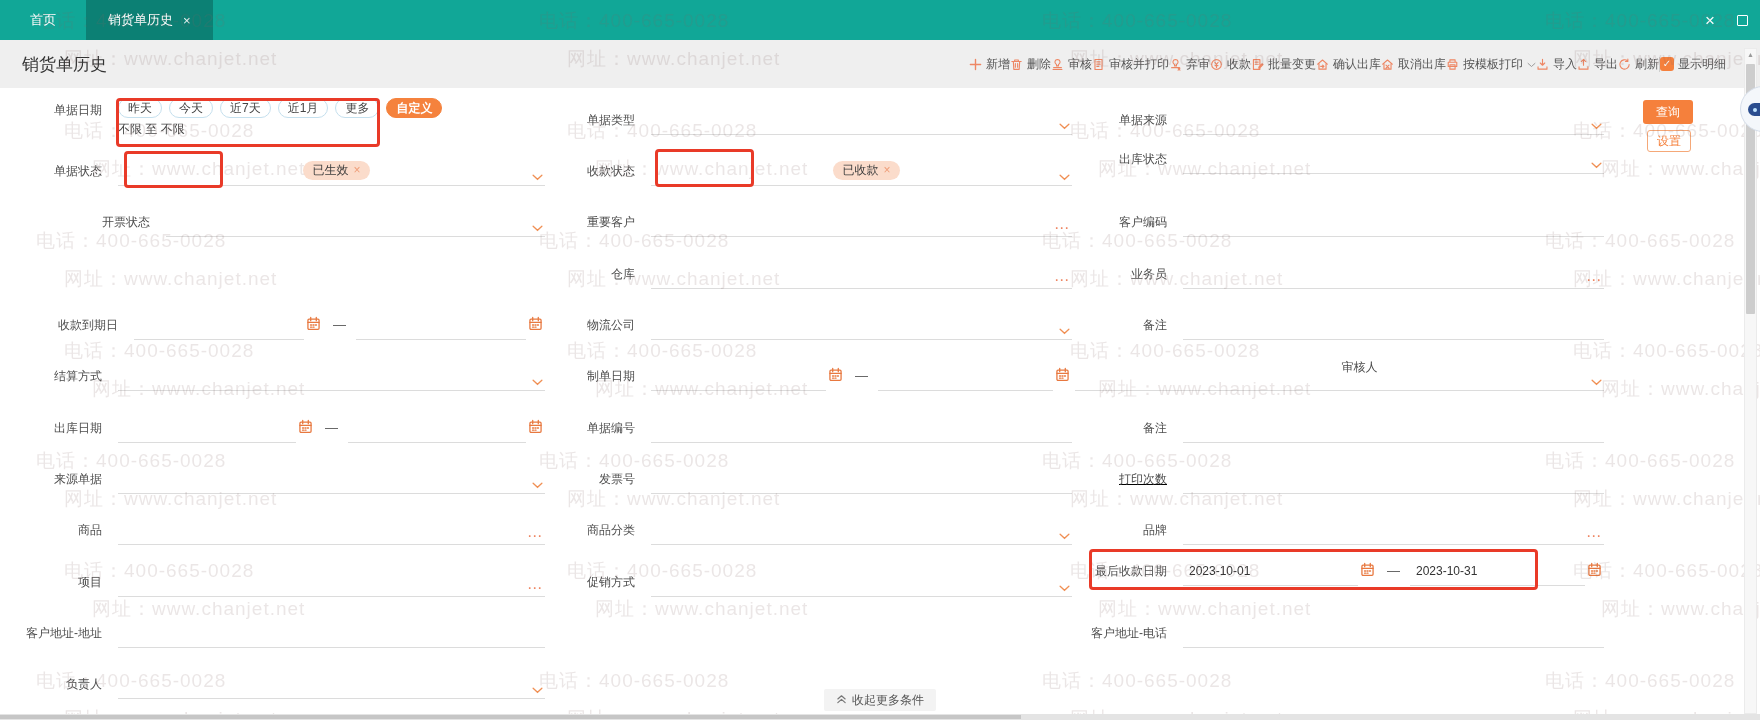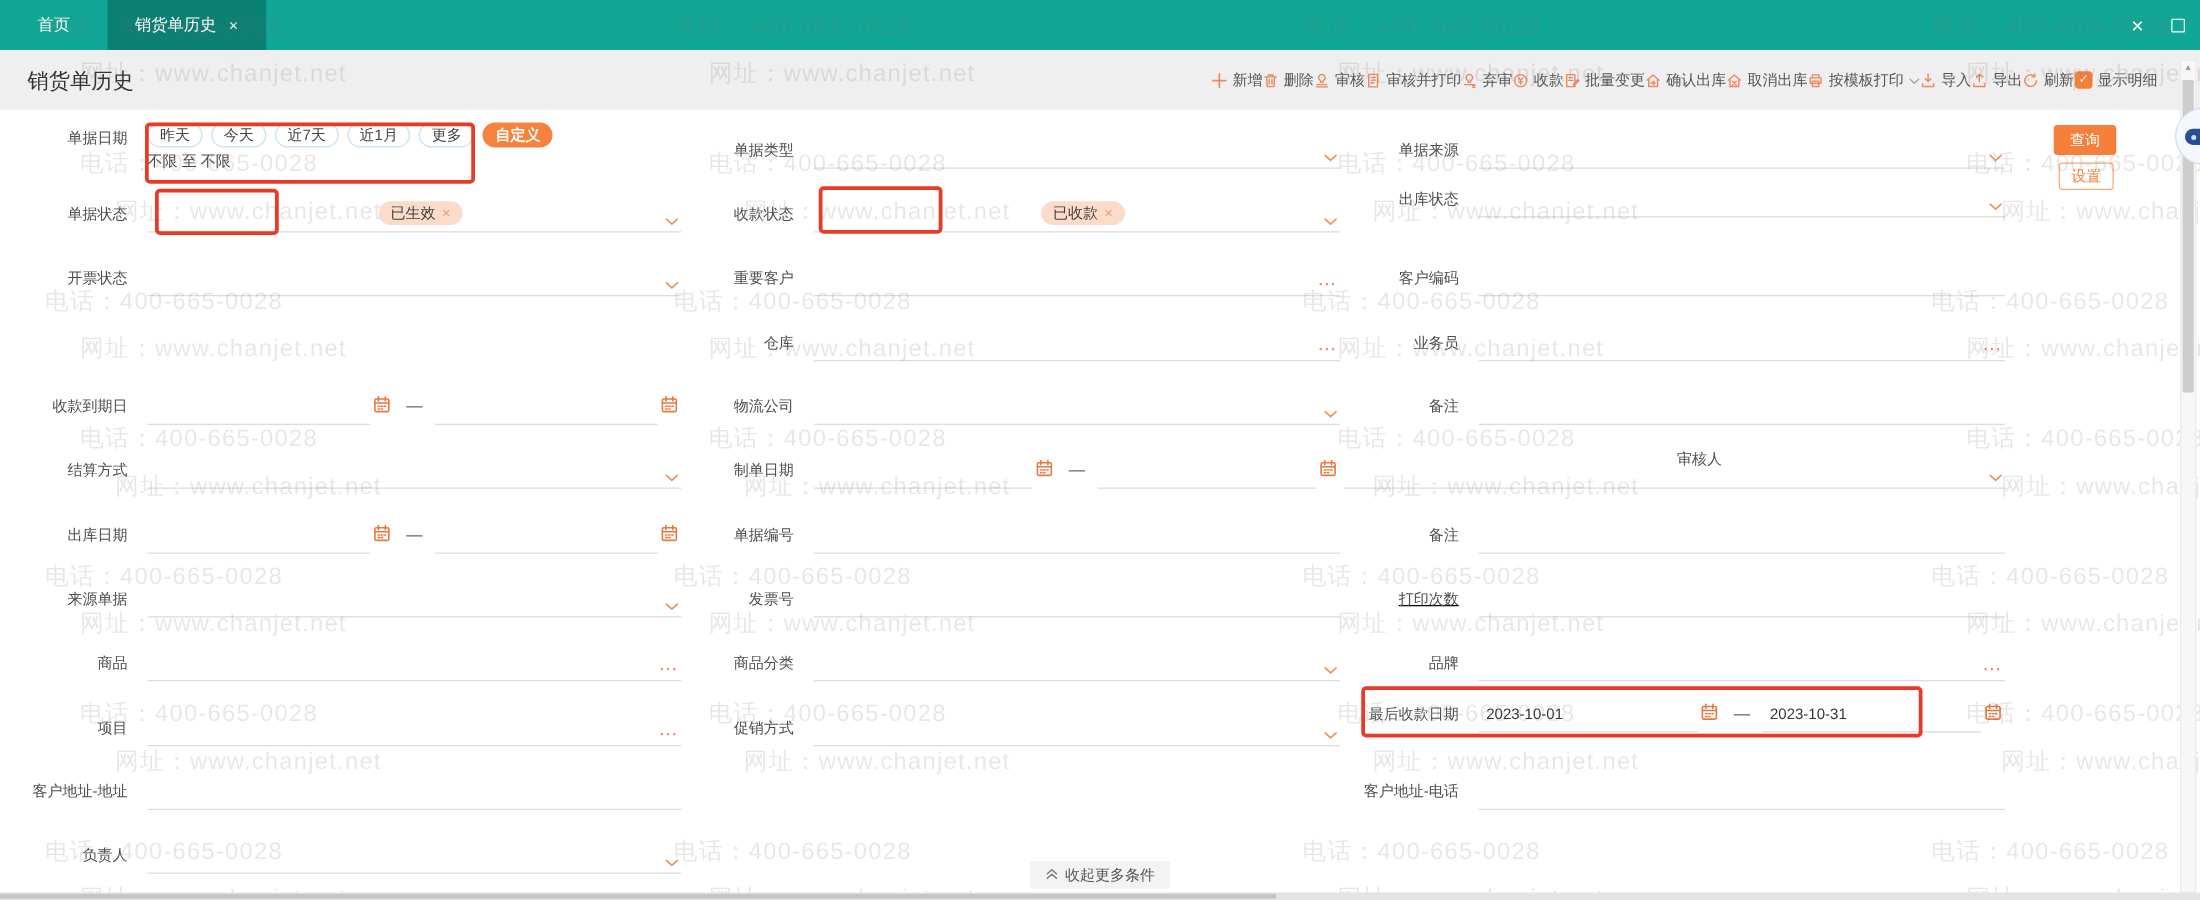--- a/index.html
+++ b/index.html
@@ -249,32 +249,32 @@
         <div class="ffield">
           <div class="uline"></div>
           <span class="tag">已生效<span class="x">×</span></span>
           <span class="chev">
             <svg viewBox="0 0 12 8">
               <polyline points="1,1.5 6,6 11,1.5" fill="none"></polyline>
             </svg>
           </span>
         </div>
       </div>
-      <div class="frow" style="left: 0px; width: 545px; top: 117px;">
+      <div class="frow" style="left: 0px; width: 545px; top: 117px; padding-left: 48px;">
         <span class="flabel" style="width: 118px;">开票状态</span>
         <div class="ffield">
           <div class="uline"></div>
           <span class="chev">
             <svg viewBox="0 0 12 8">
               <polyline points="1,1.5 6,6 11,1.5" fill="none"></polyline>
             </svg>
           </span>
         </div>
       </div>
-      <div class="frow" style="left: 0px; width: 545px; top: 220px;">
+      <div class="frow" style="left: 0px; width: 545px; top: 220px; padding-left: 16px;">
         <span class="flabel" style="width: 118px;">收款到期日</span>
         <div class="ffield">
           <div class="seg">
             <div class="uline"></div>
           </div>
           <span class="cal">
             <svg viewBox="0 0 14 14">
               <rect x="1.8" y="3" width="10.4" height="9.4" rx="1"></rect>
               <path d="M4.4 1.4v3M9.6 1.4v3M1.8 6h10.4M4.2 8.4h1M6.5 8.4h1M8.8 8.4h1M4.2 10.4h1M6.5 10.4h1"></path>
             </svg>

